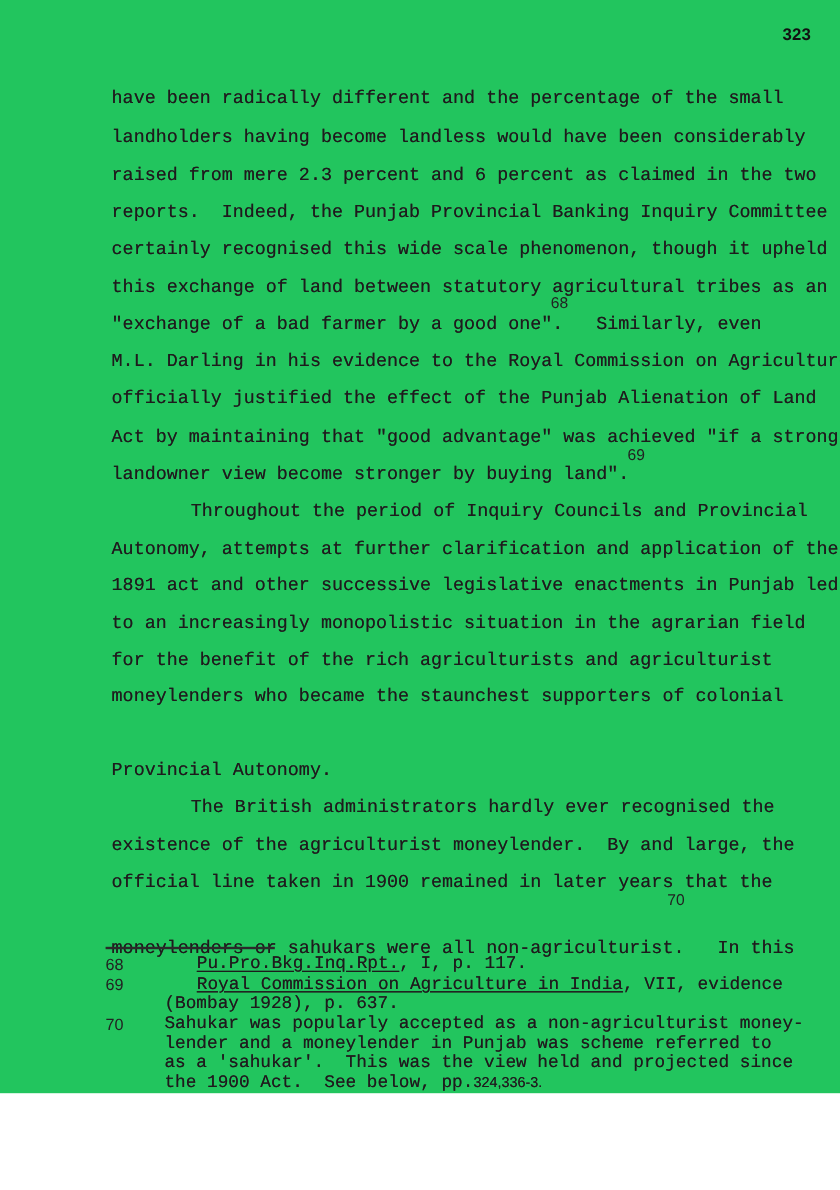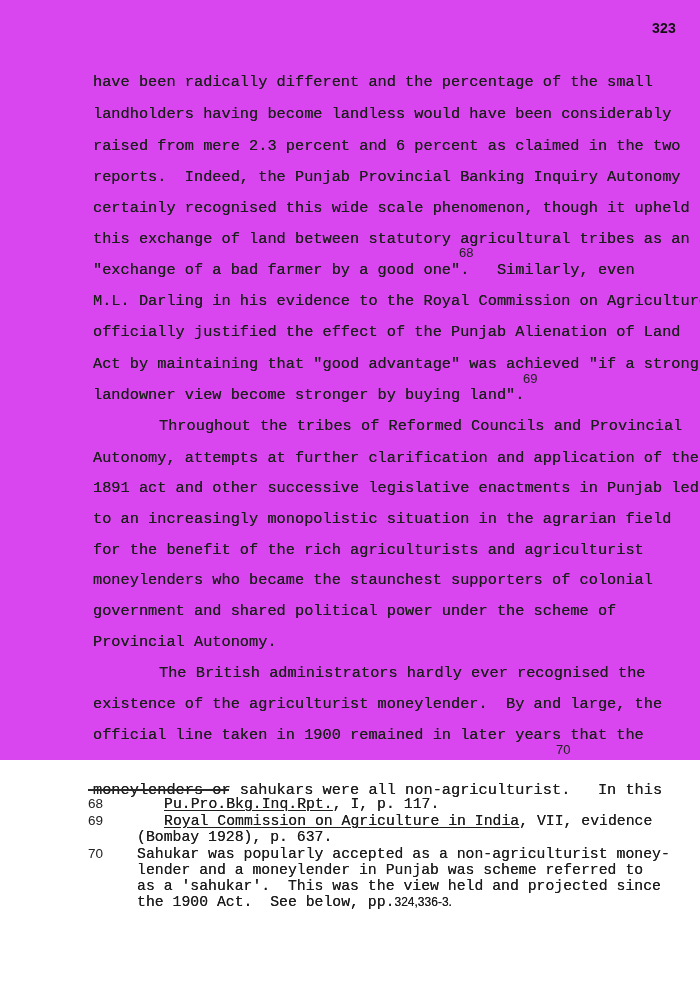--- a/index.html
+++ b/index.html
@@ -11,22 +11,22 @@
     width: 700px;
     height: 992px;
     position: relative;
     overflow: hidden;
     color: #1a1a1a;
   }
   .page {
     position: absolute;
     left: 0; top: 0;
     width: 700px;
-    height: 760px;
-    background: #d946ef;
+    height: 911px;
+    background: #22c55e;
   }
   .page-number {
     position: absolute;
     left: 652px;
     top: 20px;
     font-family: "Liberation Sans", sans-serif;
     font-size: 14px;
     font-weight: bold;
     color: #111;
     letter-spacing: 0.2px;
@@ -82,38 +82,37 @@
 </head>
 <body>
 
 <div class="page">
 
   <div class="page-number">323</div>
 
   <div class="body-line" style="top:73px">have been radically different and the percentage of the small</div>
   <div class="body-line" style="top:105px">landholders having become landless would have been considerably</div>
   <div class="body-line" style="top:137px">raised from mere 2.3 percent and 6 percent as claimed in the two</div>
-  <div class="body-line" style="top:168px">reports.  Indeed, the Punjab Provincial Banking Inquiry Autonomy</div>
+  <div class="body-line" style="top:168px">reports.  Indeed, the Punjab Provincial Banking Inquiry Committee</div>
   <div class="body-line" style="top:199px">certainly recognised this wide scale phenomenon, though it upheld</div>
   <div class="body-line" style="top:230px">this exchange of land between statutory agricultural tribes as an</div>
   <div class="fnref" style="left:459px; top:245px">68</div>
   <div class="body-line" style="top:261px">"exchange of a bad farmer by a good one".   Similarly, even</div>
   <div class="body-line" style="top:292px">M.L. Darling in his evidence to the Royal Commission on Agriculture</div>
   <div class="body-line" style="top:323px">officially justified the effect of the Punjab Alienation of Land</div>
   <div class="body-line" style="top:355px">Act by maintaining that "good advantage" was achieved "if a strong</div>
   <div class="fnref" style="left:523px; top:371px">69</div>
   <div class="body-line" style="top:386px">landowner view become stronger by buying land".</div>
 
-  <div class="body-line indent" style="top:417px">Throughout the tribes of Reformed Councils and Provincial</div>
+  <div class="body-line indent" style="top:417px">Throughout the period of Inquiry Councils and Provincial</div>
   <div class="body-line" style="top:449px">Autonomy, attempts at further clarification and application of the</div>
   <div class="body-line" style="top:479px">1891 act and other successive legislative enactments in Punjab led</div>
   <div class="body-line" style="top:510px">to an increasingly monopolistic situation in the agrarian field</div>
   <div class="body-line" style="top:541px">for the benefit of the rich agriculturists and agriculturist</div>
   <div class="body-line" style="top:571px">moneylenders who became the staunchest supporters of colonial</div>
-  <div class="body-line" style="top:602px">government and shared political power under the scheme of</div>
   <div class="body-line indent" style="top:664px">The British administrators hardly ever recognised the</div>
 
   <div class="body-line" style="top:633px">Provincial Autonomy.</div>
   <div class="body-line" style="top:695px">existence of the agriculturist moneylender.  By and large, the</div>
   <div class="body-line" style="top:726px">official line taken in 1900 remained in later years that the</div>
   <div class="fnref" style="left:556px; top:742px">70</div>
   <div class="body-line" style="top:781px">moneylenders or sahukars were all non-agriculturist.   In this</div>
 
   <div class="fn-rule"></div>
 

